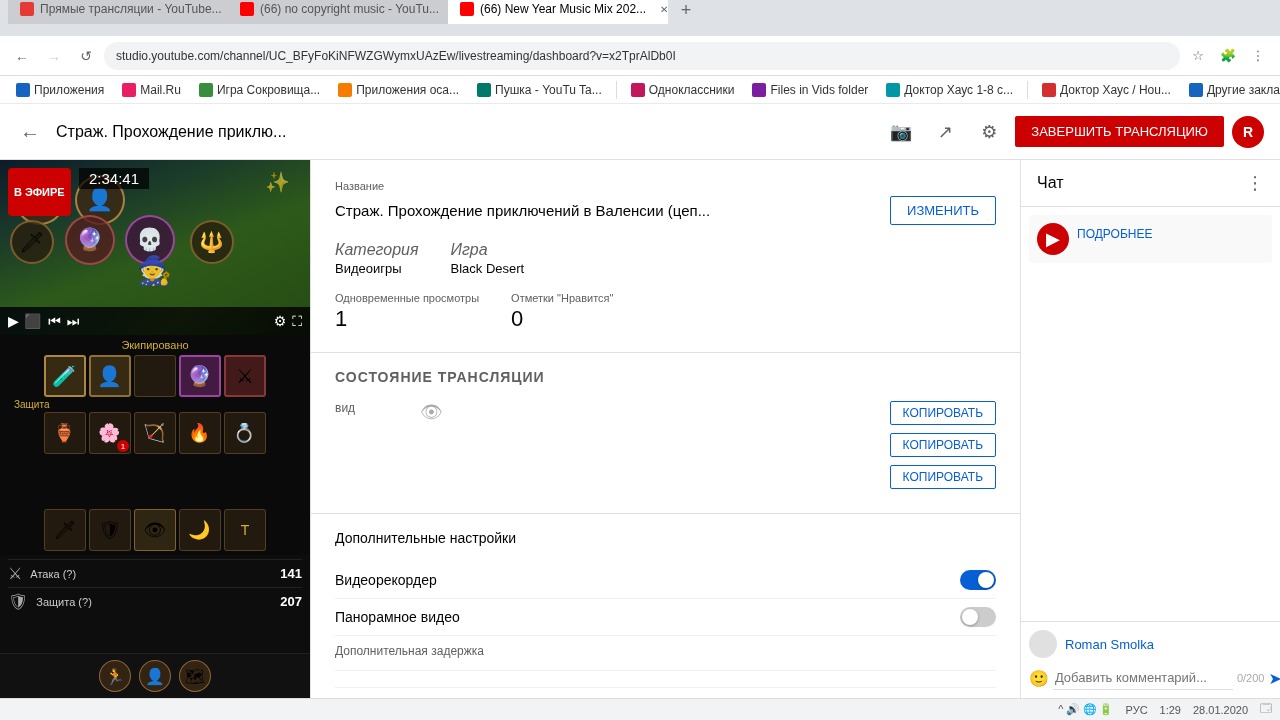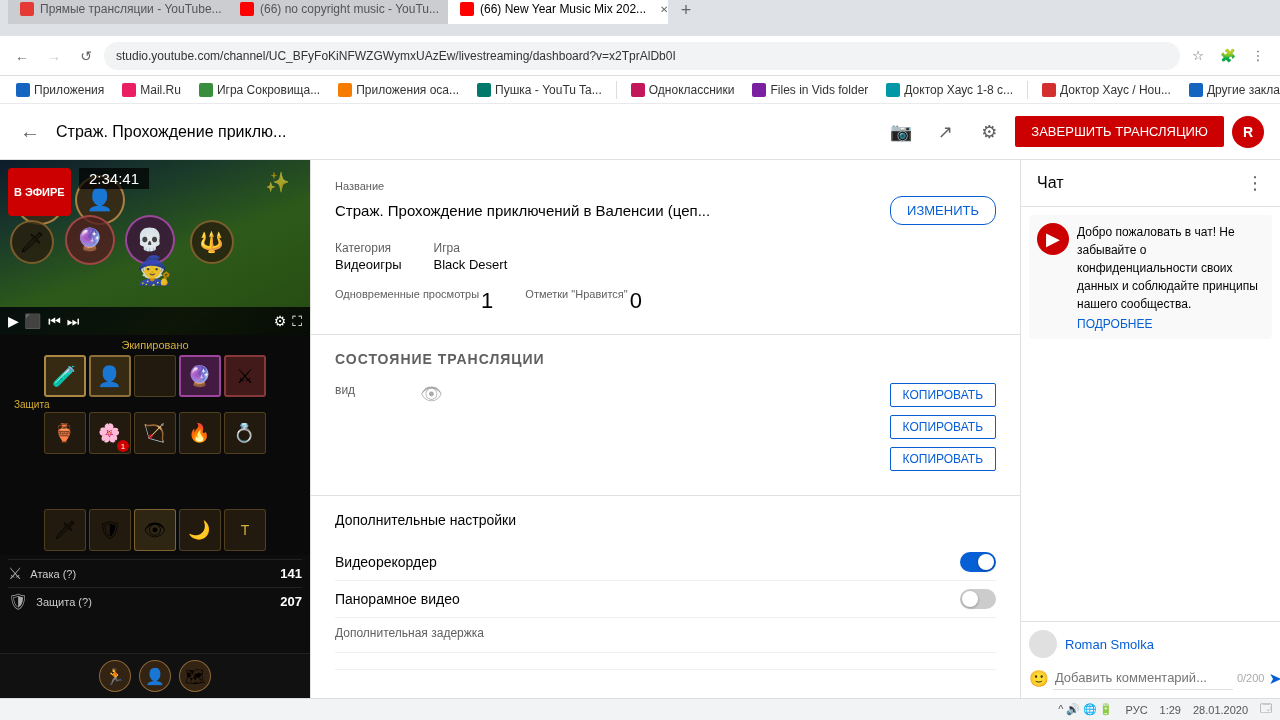--- a/index.html
+++ b/index.html
@@ -69,27 +69,27 @@
     
     .game-overlay { flex: 1; background: #1a1a1a; position: relative; overflow: hidden; display: flex; flex-direction: column; }
     .overlay-top { height: 170px; background: #0a0a0a; position: relative; overflow: hidden; }
 
     
     .content-area { flex: 1; background: #fff; overflow-y: auto; border-left: 1px solid #e0e0e0; }
     .stream-info-panel { padding: 20px 24px; border-bottom: 1px solid #e0e0e0; }
     .field-label { font-size: 11px; color: #606060; margin-bottom: 4px; }
     .field-row { display: flex; align-items: center; gap: 16px; margin-bottom: 16px; }
     .stream-name { font-size: 15px; color: #030303; flex: 1; }
-    .edit-btn { background: transparent; border: 1px solid #065fd4; color: #065fd4; padding: 6px 16px; border-radius: 12px; font-size: 13px; cursor: pointer; }
+    .edit-btn { background: transparent; border: 1px solid #065fd4; color: #065fd4; padding: 6px 16px; border-radius: 2px; font-size: 13px; cursor: pointer; }
     .meta-row { display: flex; gap: 32px; margin-bottom: 16px; }
     .meta-item { display: flex; flex-direction: column; gap: 2px; }
-    .meta-label { font-size: 12px; color: #606060; }
+    .meta-label { font-size: 16px; color: #606060; font-style: italic; }
     .meta-value { font-size: 13px; color: #030303; }
     .stats-row-info { display: flex; gap: 32px; }
-    .stat-item { display: flex; flex-direction: row; gap: 2px; }
+    .stat-item { display: flex; flex-direction: column; gap: 2px; }
     .stat-label { font-size: 11px; color: #606060; }
     .stat-value { font-size: 22px; color: #030303; font-weight: 400; }
 
     
     .stream-status { padding: 16px 24px; border-bottom: 1px solid #e0e0e0; }
     .section-title { font-size: 14px; font-weight: 600; color: #606060; letter-spacing: 1px; text-transform: uppercase; margin-bottom: 16px; }
 
     
     .additional-settings { padding: 16px 24px; }
     .add-settings-title { font-size: 14px; color: #030303; margin-bottom: 16px; }
@@ -405,21 +405,20 @@
         <div class="chat-header">
           <span class="chat-title">Чат</span>
           <span class="chat-menu-btn">⋮</span>
         </div>
         <div class="chat-messages">
           <div class="chat-msg">
             <div class="chat-avatar">
               <span style="font-size:18px;color:#fff;">▶</span>
             </div>
             <div class="chat-msg-content">
-              <span class="chat-msg-text">Добро пожаловать в чат! Не забывайте о конфиденциальности своих данных и соблюдайте принципы нашего сообщества.</span>
               <a class="chat-link">ПОДРОБНЕЕ</a>
             </div>
           </div>
         </div>
         <div class="chat-input-area">
           <div class="chat-user-row">
             <div class="chat-user-avatar"></div>
             <span class="chat-user-name">Roman Smolka</span>
           </div>
           <div class="chat-input-row">

